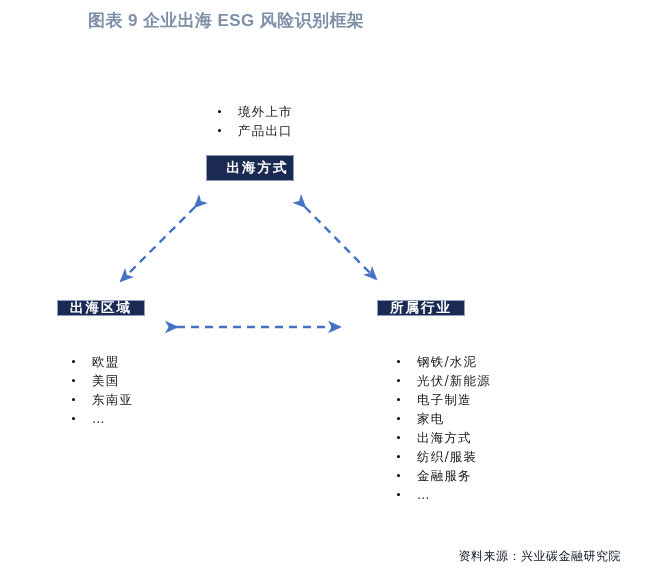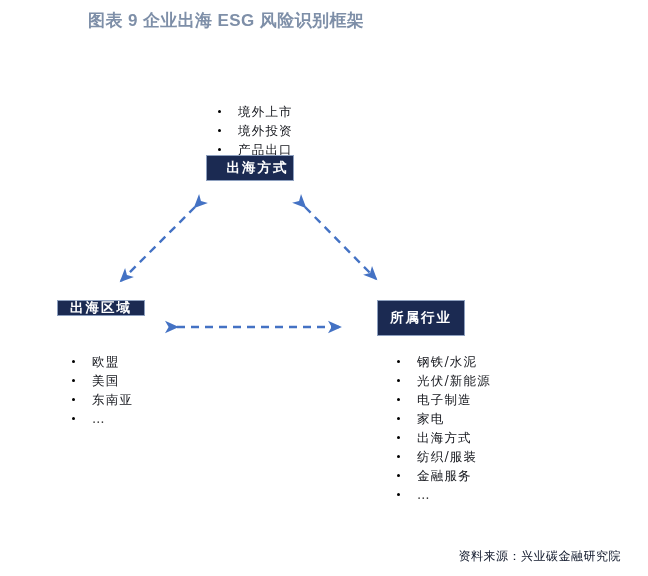--- a/index.html
+++ b/index.html
@@ -51,21 +51,21 @@
     color: #ffffff;
     font-size: 13.5px;
     font-weight: bold;
     letter-spacing: 2px;
     font-family: "DejaVu Serif", "Liberation Serif", serif;
     white-space: nowrap;
   }
 
   #box-top    { left: 206px; top: 155px; width: 88px; height: 26px; padding-left: 15px; }
   #box-left   { left: 57px;  top: 300px; width: 88px; height: 16px; }
-  #box-right  { left: 377px; top: 300px; width: 88px; height: 36px; }
+  #box-right  { left: 377px; top: 300px; width: 88px; height: 16px; }
 
   
   .bullet-list {
     position: absolute;
     margin: 16px;
     padding: 0;
     list-style: none;
   }
   .bullet-list li {
     position: relative;
@@ -133,21 +133,20 @@
 
     <line x1="195" y1="207" x2="121" y2="281" stroke="#4472C4" stroke-width="2.4" stroke-dasharray="8 6" marker-start="url(#ah)" marker-end="url(#ah)"></line>
 
     <line x1="305" y1="207" x2="376" y2="279" stroke="#4472C4" stroke-width="2.4" stroke-dasharray="8 6" marker-start="url(#ah)" marker-end="url(#ah)"></line>
 
     <line x1="177" y1="327" x2="340" y2="327" stroke="#4472C4" stroke-width="2.4" stroke-dasharray="8 6" marker-start="url(#ah)" marker-end="url(#ah)"></line>
   </svg>
 
   <ul class="bullet-list" id="list-top">
     <li>境外上市</li>
-    <li>境外投资</li>
     <li>产品出口</li>
   </ul>
 
   <div class="node-box" id="box-top">
     <span class="node-label">出海方式</span>
   </div>
 
   <div class="node-box" id="box-left">
     <span class="node-label">出海区域</span>
   </div>

